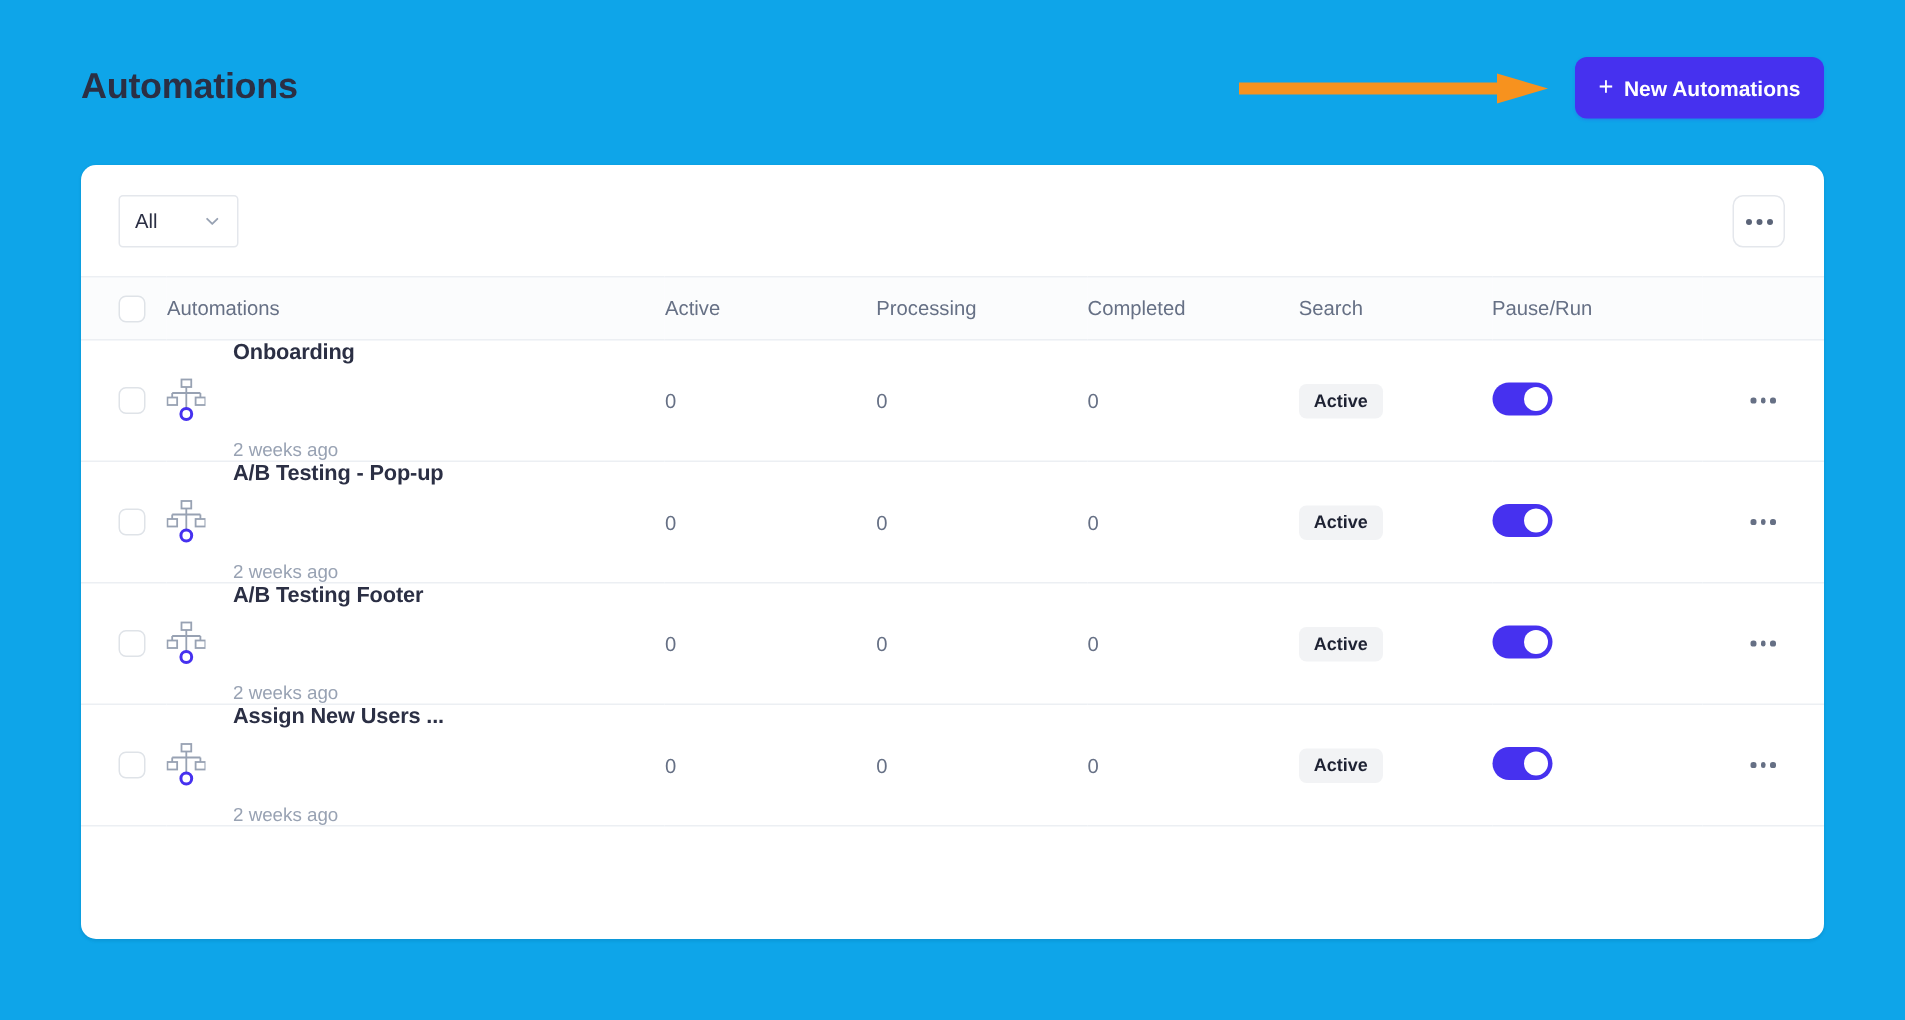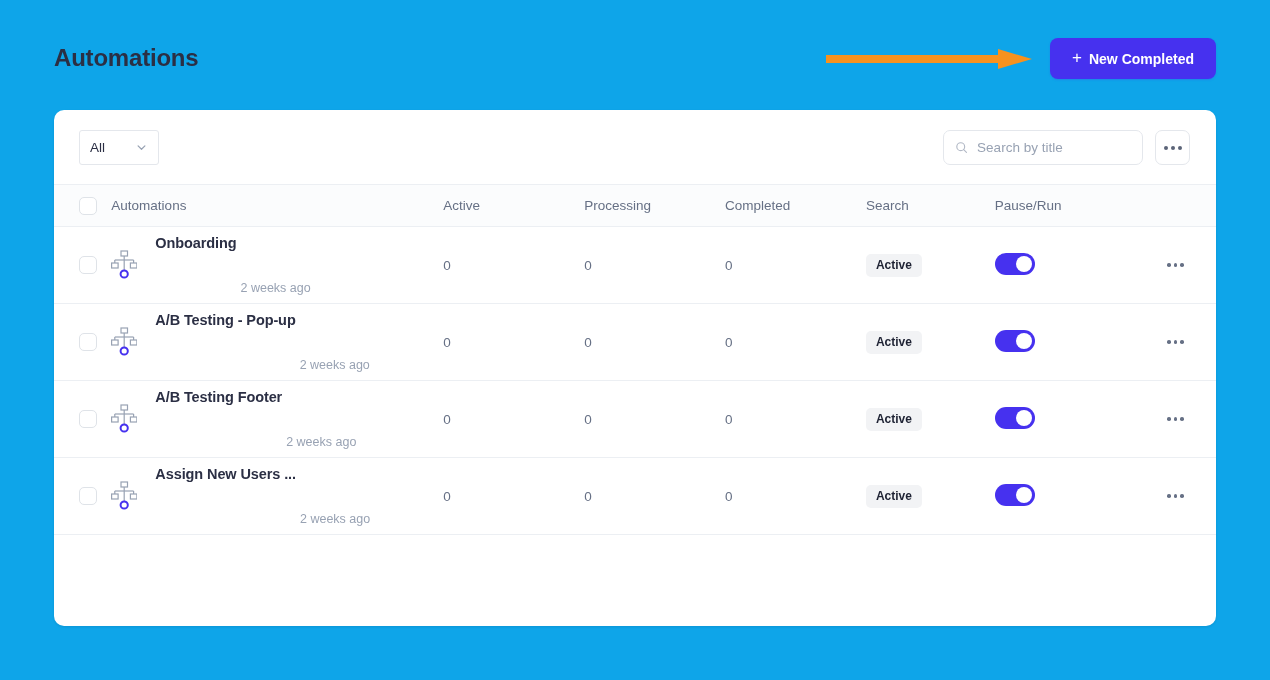--- a/index.html
+++ b/index.html
@@ -192,21 +192,21 @@
     display: inline-block;
     cursor: pointer;
     vertical-align: middle;
   }
   .name-cell-inner {
     display: flex;
     align-items: center;
     gap: 18px;
   }
   .flow-icon { width: 26px; height: 30px; flex: none; }
-  .name-text { display: flex; gap: 4px; }
+  .name-text { display: flex; flex-direction: column; gap: 4px; }
   .row-title {
     font-size: 14.5px;
     font-weight: bold;
     color: #2b2f44;
     letter-spacing: -0.1px;
   }
   .row-sub {
     font-size: 12.5px;
     color: #98a2b3;
     margin-top: 46px;
@@ -319,41 +319,34 @@
   <div class="header">
     <div class="page-title">Automations</div>
 
     <svg class="arrow-annotation" viewBox="0 0 208 22">
       <rect x="0" y="7" width="180" height="8" fill="#f7921e"></rect>
       <polygon points="172,1 206,11 172,21" fill="#f7921e"></polygon>
     </svg>
 
     <button class="new-automation-btn">
       <span class="plus-icon">+</span>
-      <span>New Completed</span>
+      <span>New Automations</span>
     </button>
   </div>
 
   <div class="card">
 
     <div class="toolbar">
       <div class="filter-select">
         <span class="lbl">All</span>
         <svg class="chev-down" viewBox="0 0 16 16">
           <path d="M3.8 6 L8 10.2 L12.2 6" fill="none" stroke="#98a2b3" stroke-width="1.5" stroke-linecap="round" stroke-linejoin="round"></path>
         </svg>
       </div>
 
-      <div class="search-box">
-        <svg width="15" height="15" viewBox="0 0 16 16">
-          <circle cx="7" cy="7" r="4.8" fill="none" stroke="#b2b9c6" stroke-width="1.4"></circle>
-          <line x1="10.6" y1="10.6" x2="14" y2="14" stroke="#b2b9c6" stroke-width="1.4" stroke-linecap="round"></line>
-        </svg>
-        <input type="text" placeholder="Search by title" style="">
-      </div>
 
       <div class="toolbar-more">
         <span class="dots lg">
             <i></i>
             <i></i>
             <i></i>
           </span>
       </div>
     </div>
 

